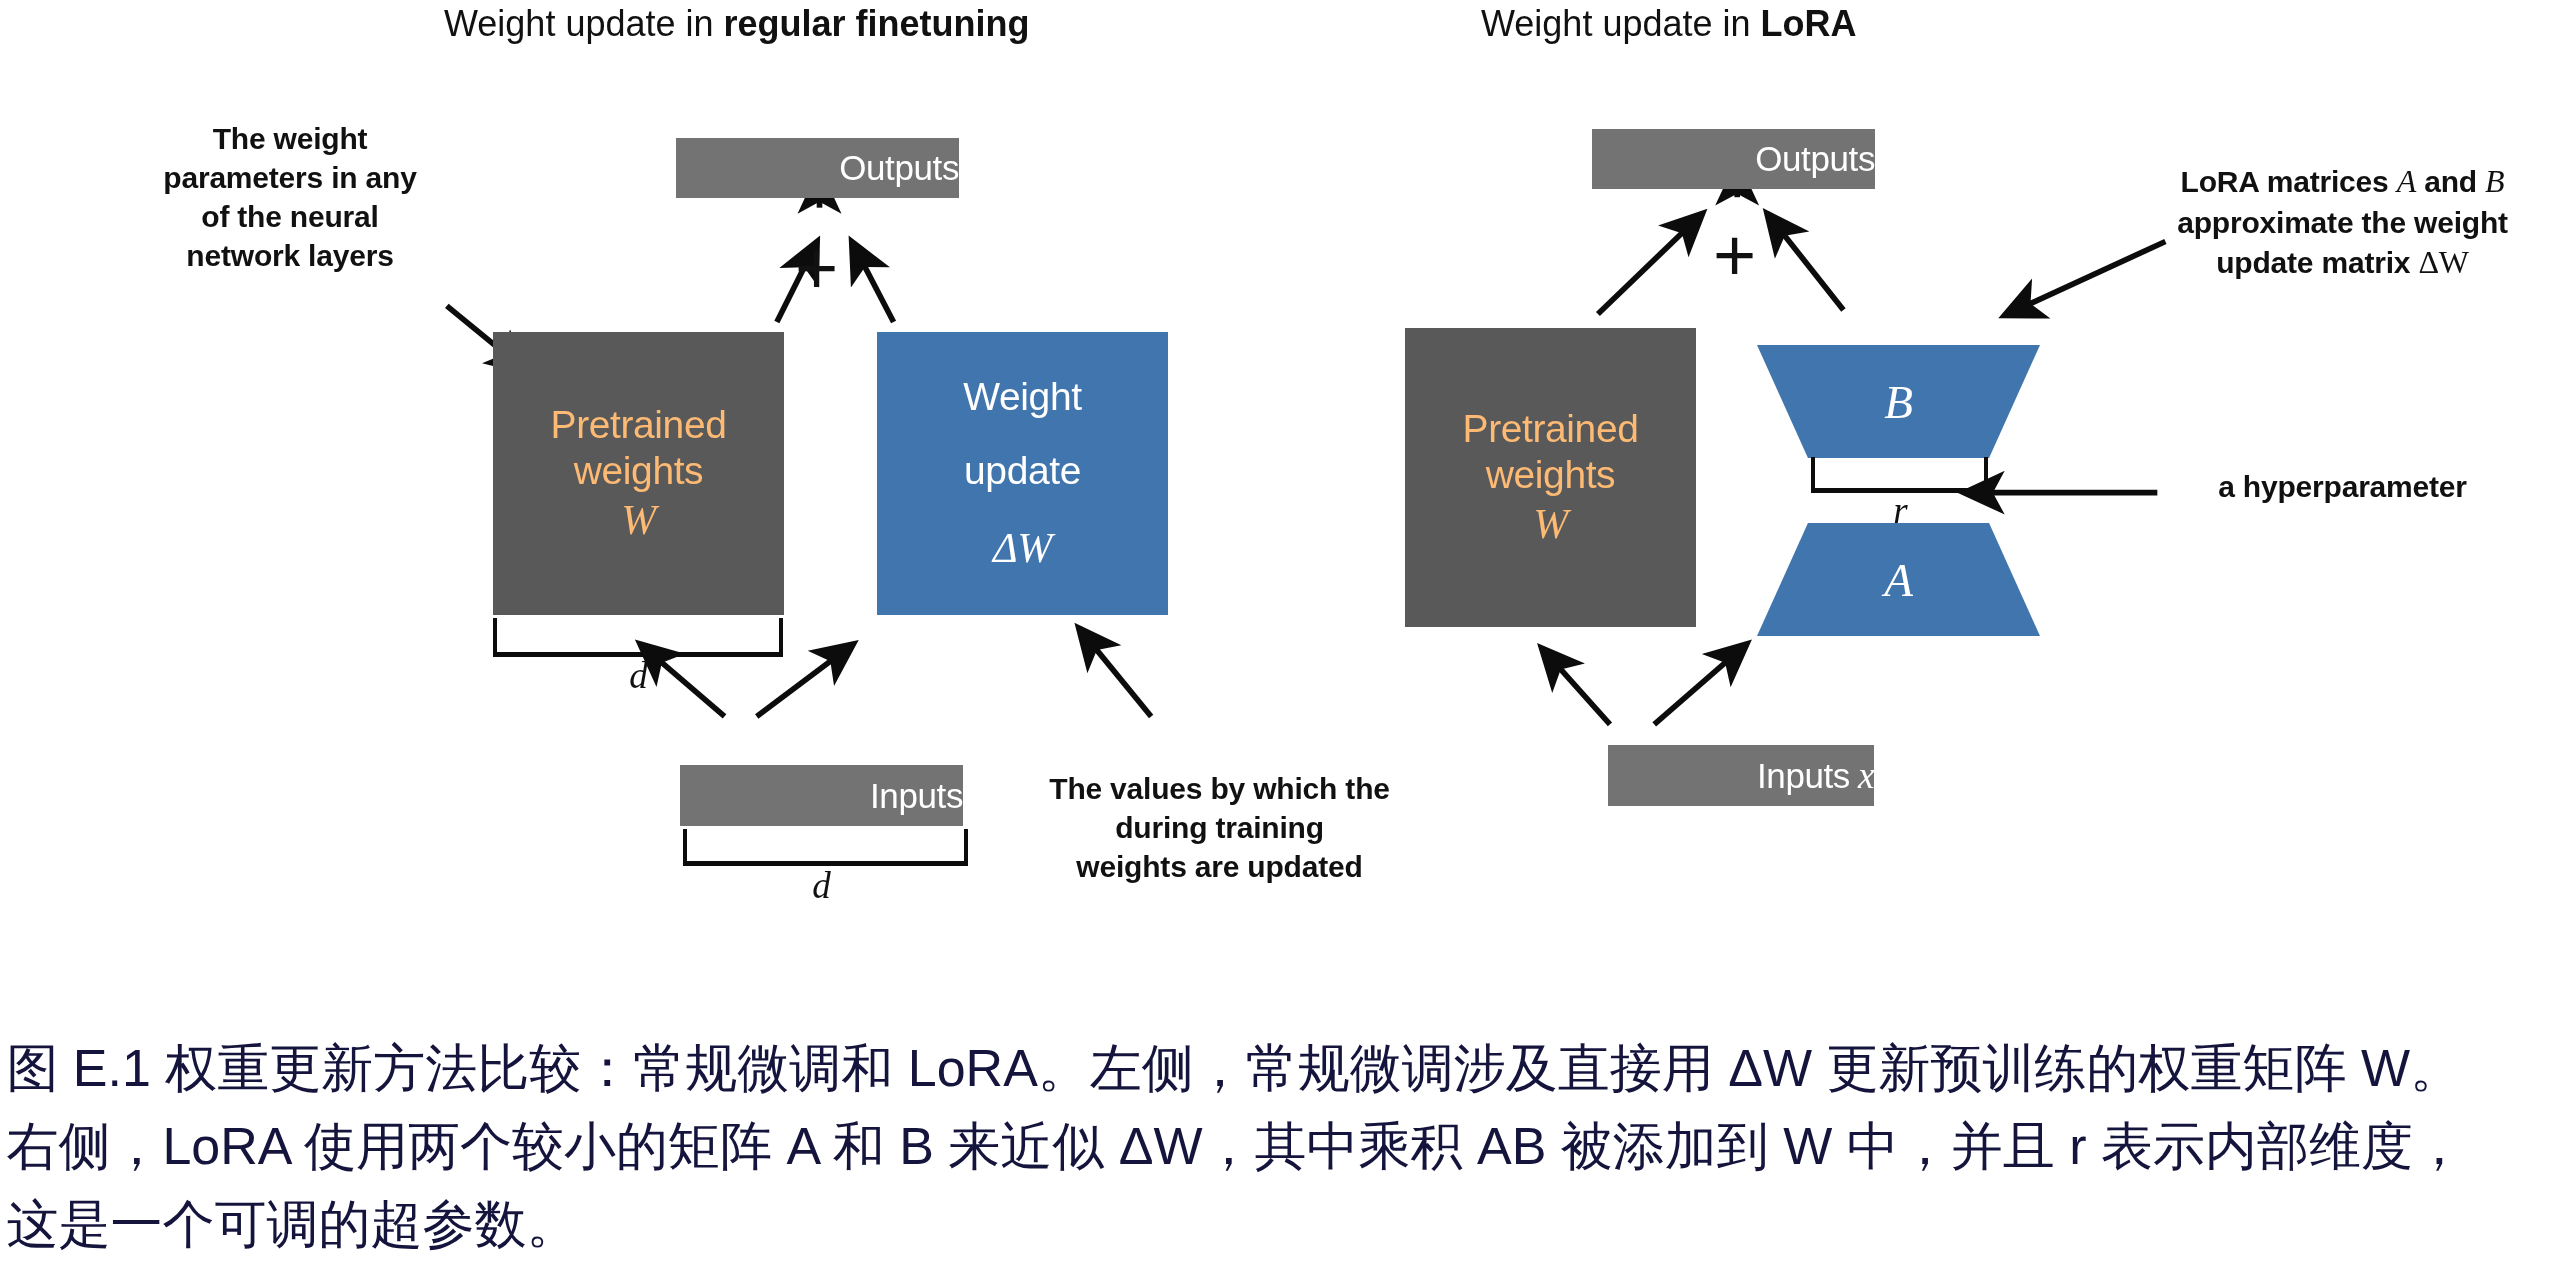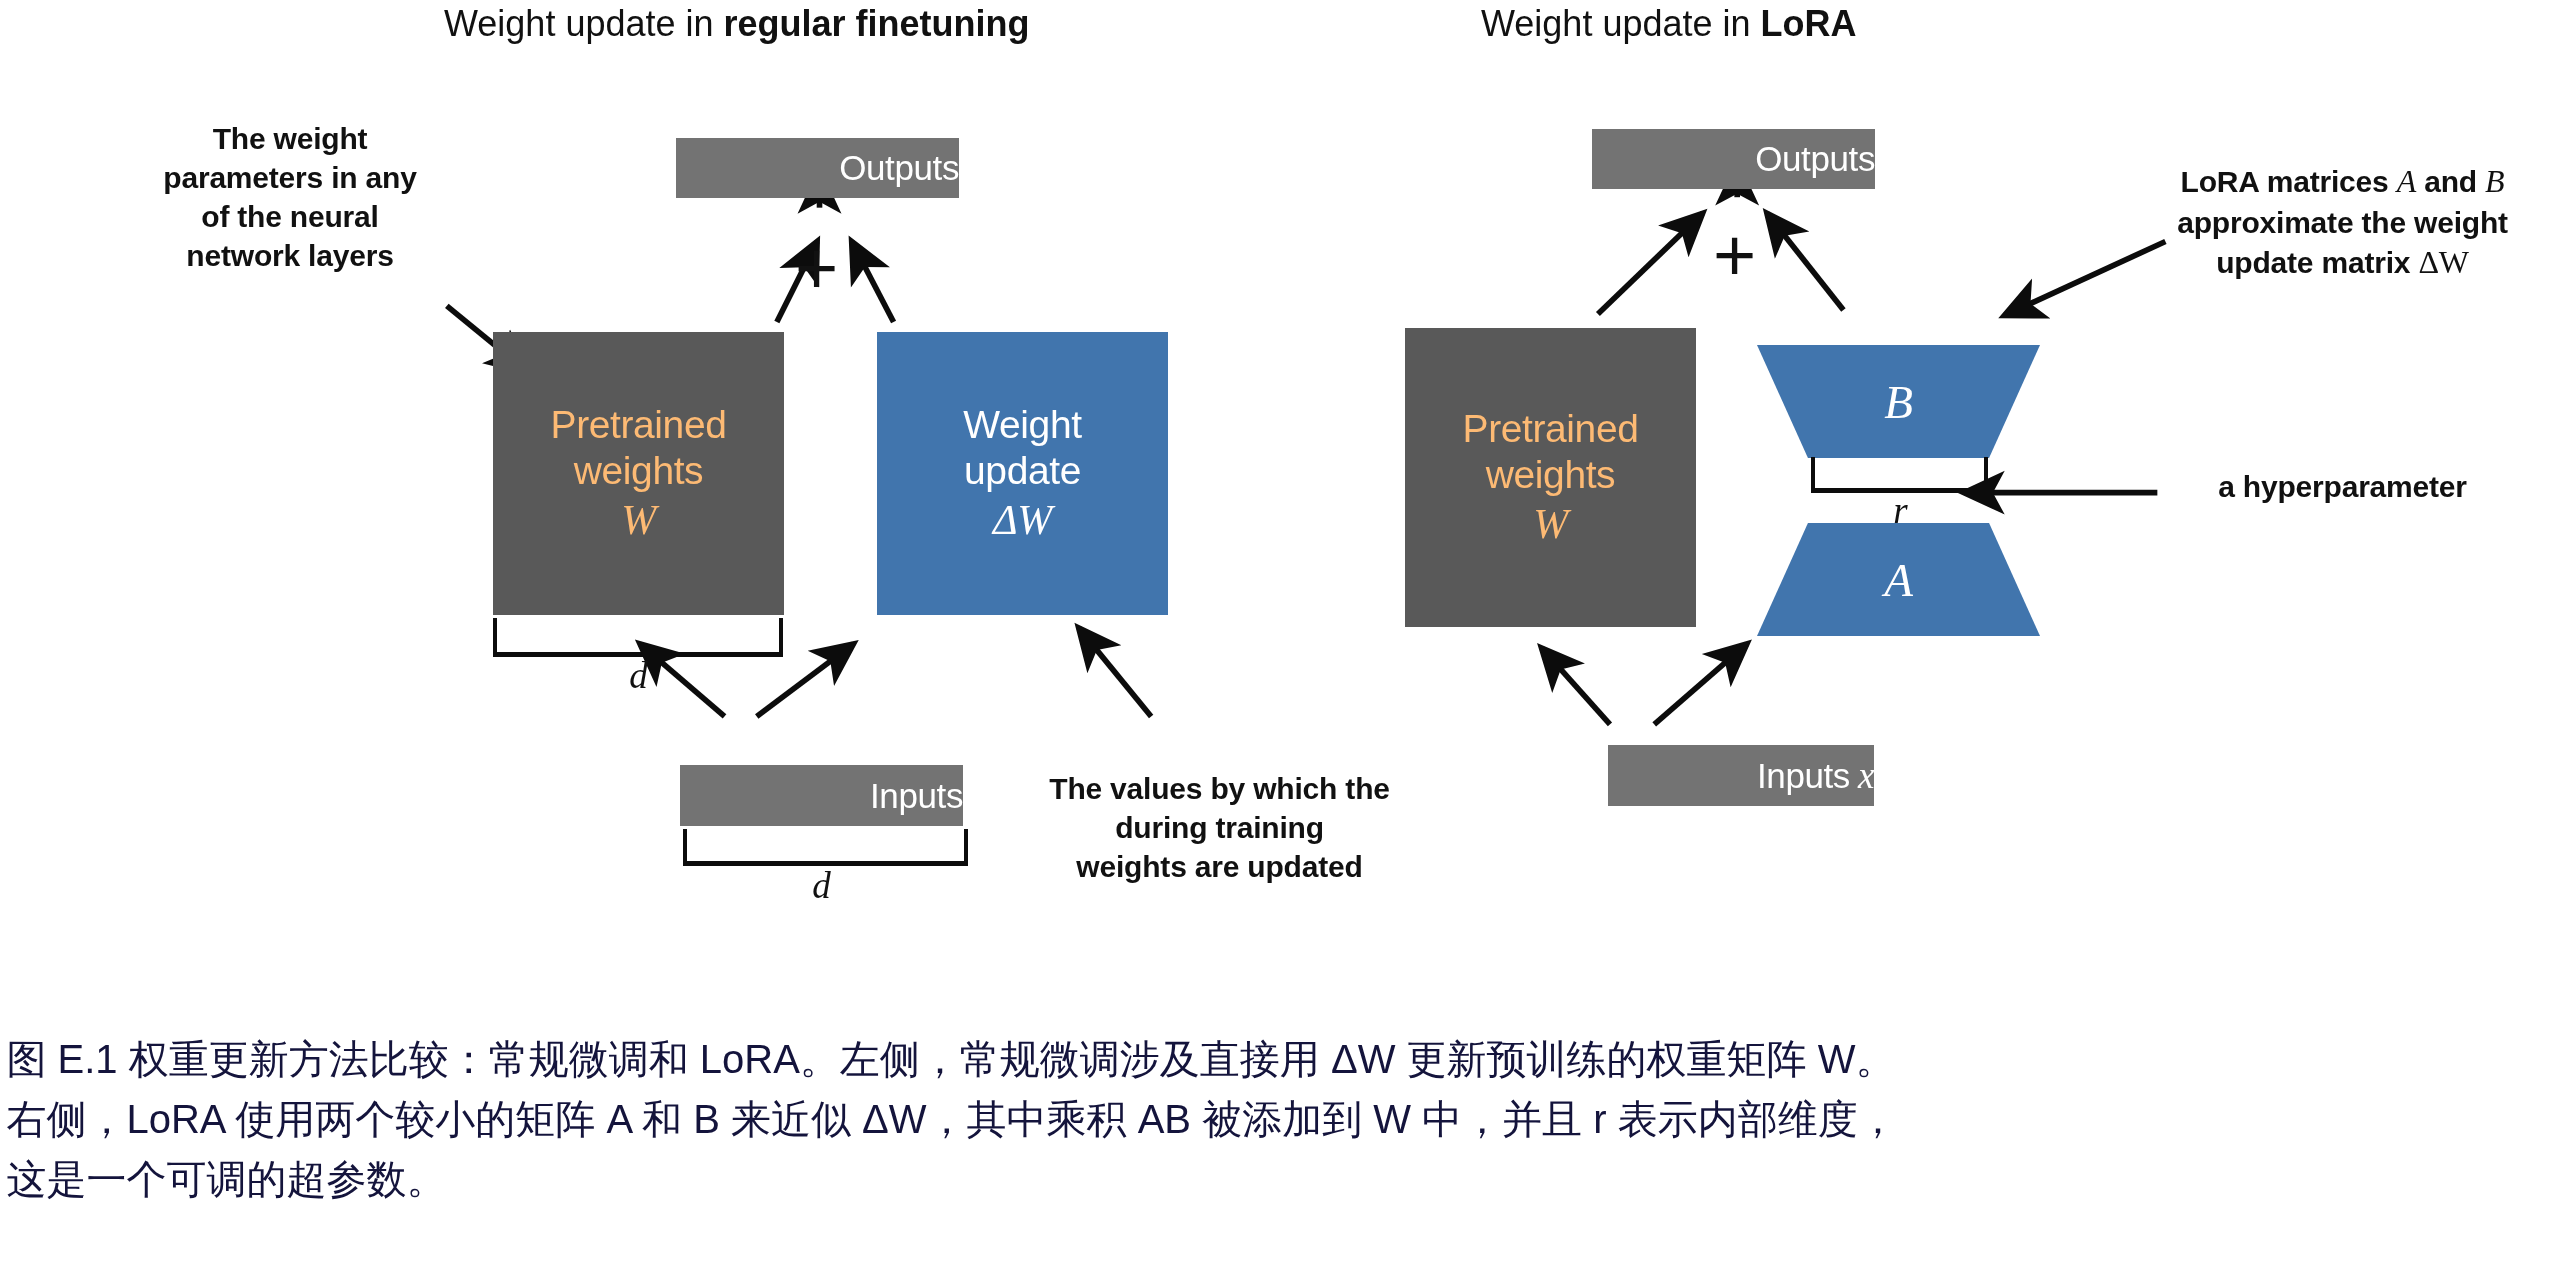--- a/index.html
+++ b/index.html
@@ -82,20 +82,21 @@
     background: #4175ad;
     color: #ffffff;
     display: flex;
     flex-direction: column;
     align-items: center;
     justify-content: center;
     font-size: 39px;
     line-height: 1.16;
     font-family: "Liberation Sans", sans-serif;
     letter-spacing: -0.4px;
+    gap: 28px;
   }
   .matsym {
     font-family: "Liberation Serif", serif;
     font-style: italic;
     font-size: 42px;
     font-weight: normal;
     margin-top: 3.2px;
   }
 
   
@@ -135,21 +136,21 @@
     font-size: 37px;
     color: #111111;
     text-align: center;
   }
 
   
   .caption {
     position: absolute;
     color: #14143c;
     font-family: "Liberation Sans", sans-serif;
-    font-size: 40px;
+    font-size: 52px;
     line-height: 1.50;
     letter-spacing: 0px;
   }
 
   svg.arrows { position: absolute; left: 0; top: 0; overflow: visible; }
 </style>
 </head>
 <body>
 
 <svg class="arrows" width="2576" height="1267" viewBox="0 0 3200 1574">

